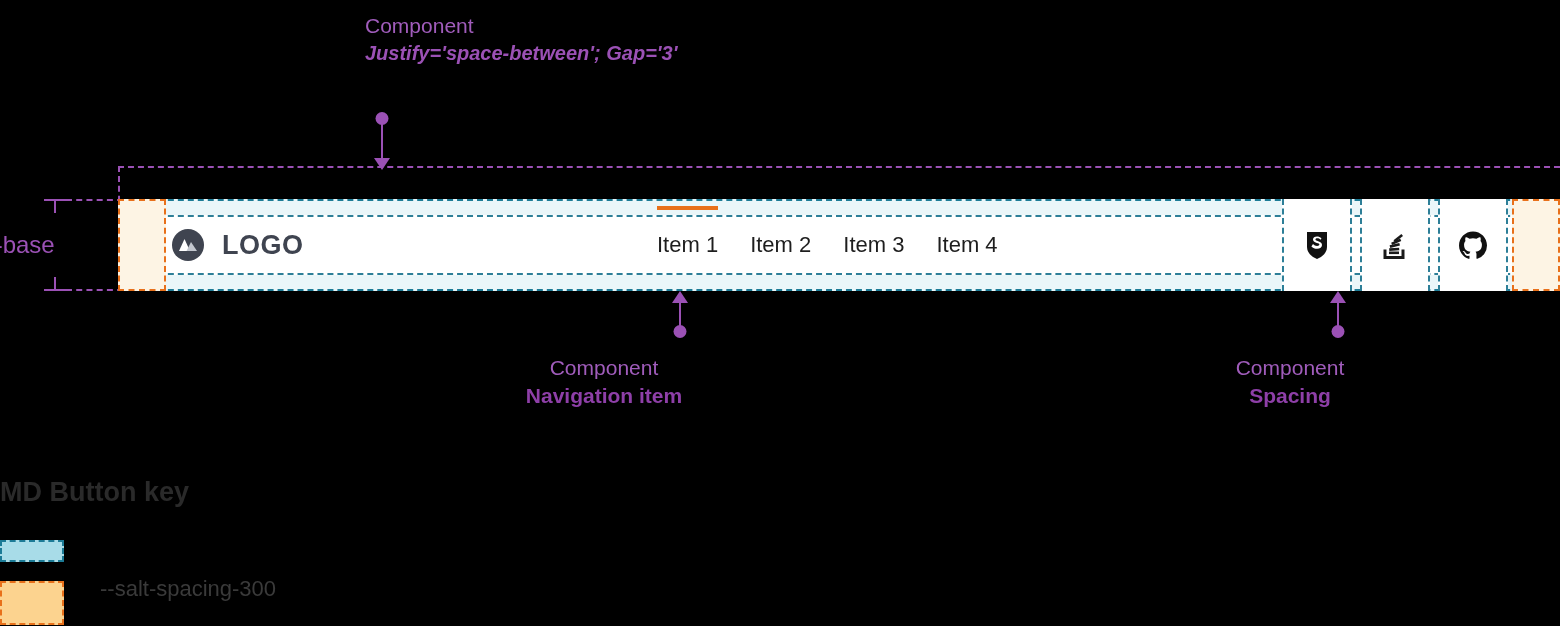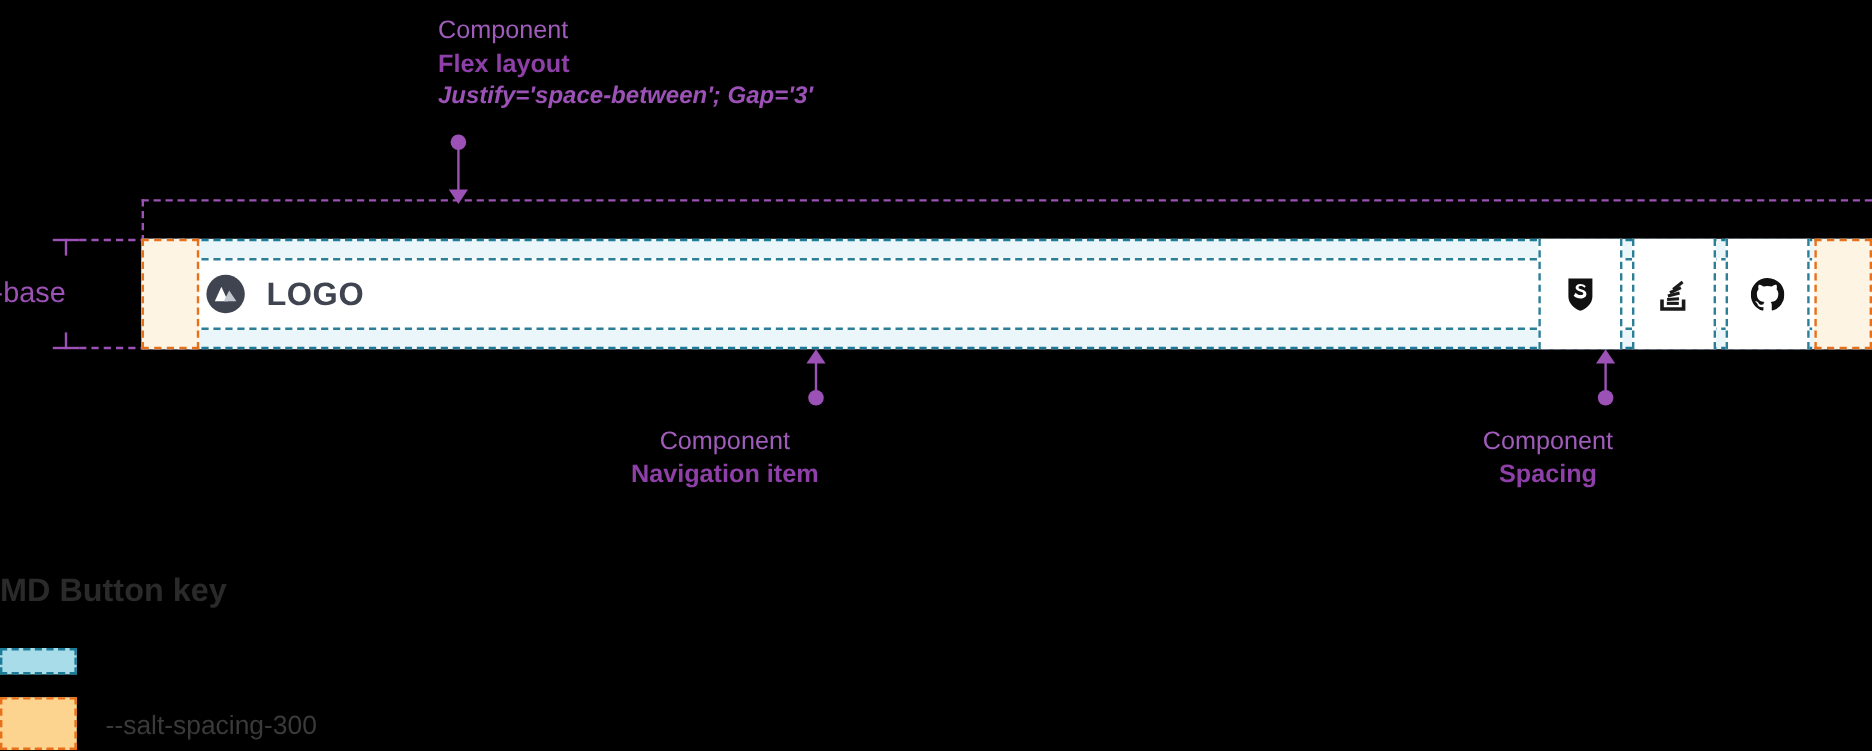--- a/index.html
+++ b/index.html
@@ -110,21 +110,20 @@
   .key-swatch.orange { height: 44px; border-color: #e8701a; background: #fcd38f; }
   .key-label { position: absolute; left: 88px; font-size: 22px; color: #3a3a3a; white-space: nowrap; }
 </style>
 </head>
 <body>
 
 <div class="stage">
 
   <div class="anno" style="left:365px; top:12px;">
     <div class="kind">Component</div>
-    <div class="name">Flex layout</div>
     <div class="props">Justify='space-between'; Gap='3'</div>
   </div>
   <div class="leader" style="left:374px; top:112px; width:16px; height:58px;">
     <div class="dot" style="top:0;"></div>
     <div class="stem" style="top:8px; height:42px;"></div>
     <div class="head down" style="top:46px;"></div>
   </div>
 
   <div class="flex-frame"></div>
 
@@ -148,20 +147,35 @@
   <div class="logo-group">
     <div class="logo-mark">
       <svg width="20" height="14" viewBox="0 0 20 14">
         <path d="M6.5 1 L12 13 L1 13 Z" fill="#ffffff"></path>
         <path d="M13 4 L19 13 L8.5 13 Z" fill="#c3c7cf"></path>
       </svg>
     </div>
     <span class="logo-text">LOGO</span>
   </div>
 
+  <div class="nav-items">
+    <div class="nav-item active">
+      <div class="indicator"></div>
+      <span class="label">Item 1</span>
+    </div>
+    <div class="nav-item">
+      <span class="label">Item 2</span>
+    </div>
+    <div class="nav-item">
+      <span class="label">Item 3</span>
+    </div>
+    <div class="nav-item">
+      <span class="label">Item 4</span>
+    </div>
+  </div>
 
   <div class="nav-actions">
     <div class="icon-btn">
       <span>
         <svg width="26" height="30" viewBox="0 0 26 30">
           <path d="M3 2 H23 V17 C23 23 18 27 13 29 C8 27 3 23 3 17 Z" fill="#111111"></path>
           <path d="M17.5 8.5 C16.2 7.2 14.6 6.6 13 6.6 C10.6 6.6 9 7.8 9 9.6 C9 11.2 10.2 12.1 12.8 12.9 L14 13.3 C15 13.6 15.4 14 15.4 14.6 C15.4 15.4 14.5 15.9 13.1 15.9 C11.5 15.9 10.1 15.2 9 14 L7.4 16.4 C8.9 17.9 10.9 18.7 13.1 18.7 C16 18.7 18 17.2 18 14.9 C18 13.1 16.8 12 14.2 11.2 L13 10.8 C11.9 10.5 11.5 10.1 11.5 9.5 C11.5 8.8 12.2 8.3 13.3 8.3 C14.5 8.3 15.6 8.8 16.4 9.7 Z" fill="#ffffff"></path>
         </svg>
       </span>
     </div>
@@ -208,15 +222,15 @@
 
   <div class="key-title">MD Button key</div>
 
   <div class="key-row" style="top:540px;">
     <div class="key-swatch"></div>
   </div>
 
   <div class="key-row" style="top:581px;">
     <div class="key-swatch orange"></div>
   </div>
-  <div class="key-label" style="top:592px;">--salt-spacing-300</div>
+  <div class="key-label" style="top:576px;margin-left:12px;">--salt-spacing-300</div>
 
 </div>
 
 </body></html>

